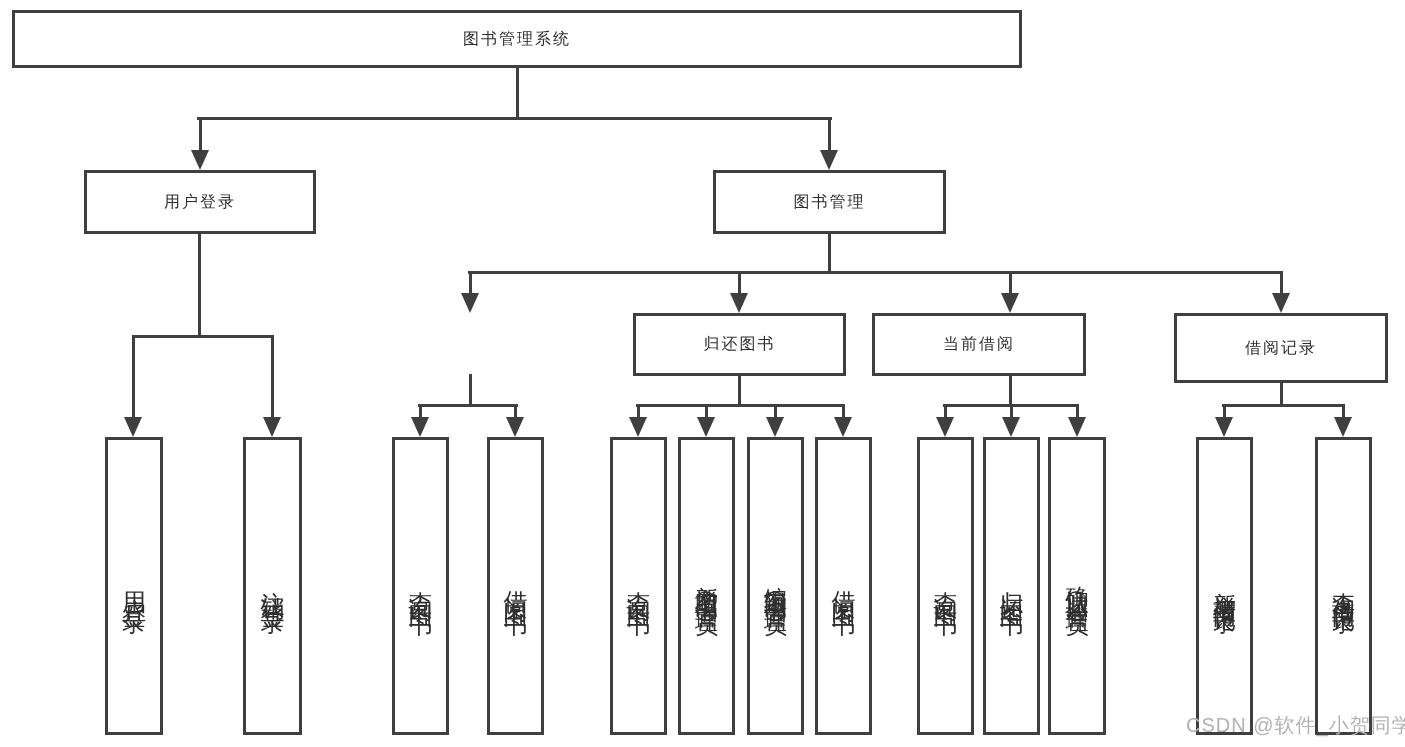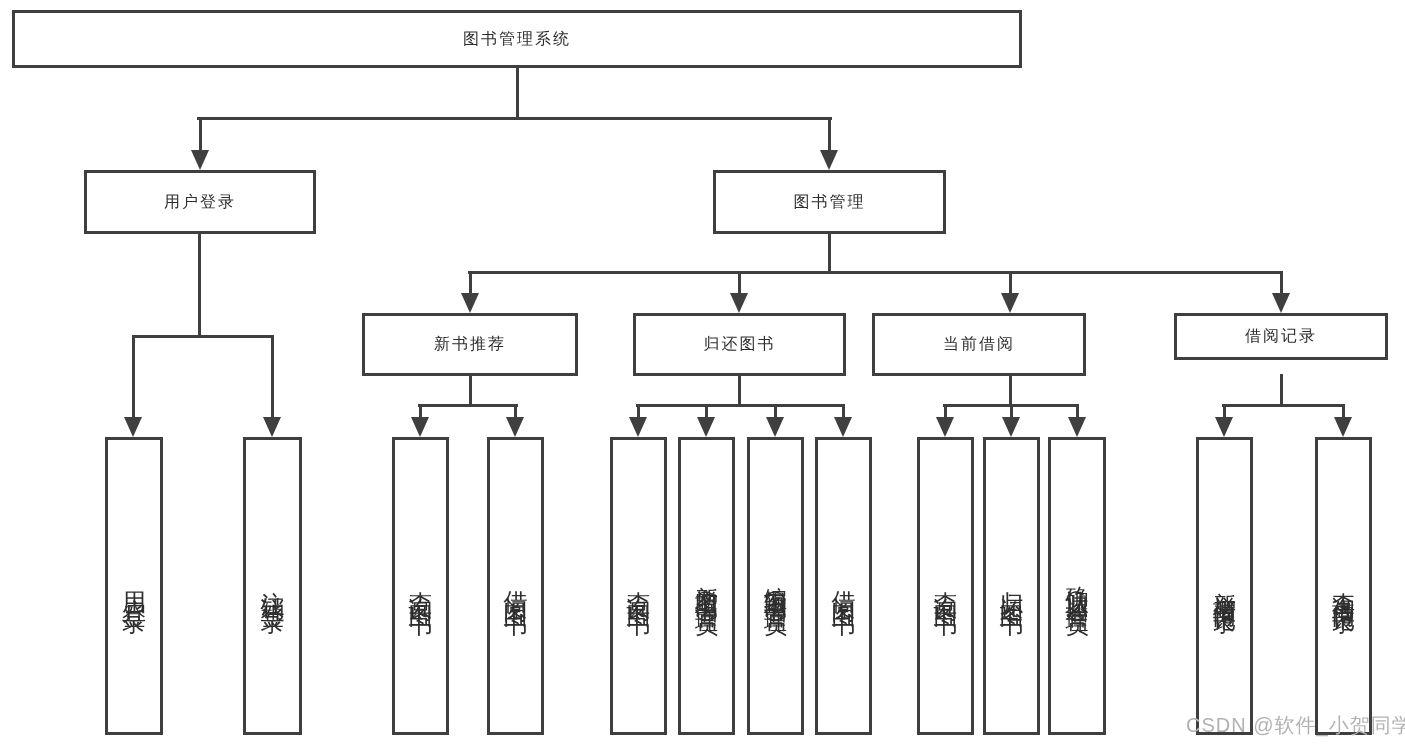--- a/index.html
+++ b/index.html
@@ -40,27 +40,26 @@
 <body>
 
 <div class="canvas">
 
   <div class="node" style="left:12px; top:10px; width:1010px; height:58px;">图书管理系统</div>
 
   <div class="node" style="left:84px; top:170px; width:232px; height:64px;">用户登录</div>
 
   <div class="node" style="left:713px; top:170px; width:233px; height:64px;">图书管理</div>
 
-  <div class="node" style="left:362px; top:313px; width:216px; height:63px;">新书推荐</div>
 
   <div class="node" style="left:633px; top:313px; width:213px; height:63px;">归还图书</div>
 
   <div class="node" style="left:872px; top:313px; width:214px; height:63px;">当前借阅</div>
 
-  <div class="node" style="left:1174px; top:313px; width:214px; height:47px;">借阅记录</div>
+  <div class="node" style="left:1174px; top:313px; width:214px; height:70px;">借阅记录</div>
 
   <div class="node leaf" style="left:105px; top:437px; width:58px; height:298px;">用户登录</div>
 
   <div class="node leaf" style="left:243px; top:437px; width:59px; height:298px;">注销登录</div>
 
   <div class="node leaf" style="left:392px; top:437px; width:57px; height:298px;">查询图书</div>
 
   <div class="node leaf" style="left:487px; top:437px; width:57px; height:298px;">借阅图书</div>
 
   <div class="node leaf" style="left:610px; top:437px; width:57px; height:298px;">查询图书</div>

